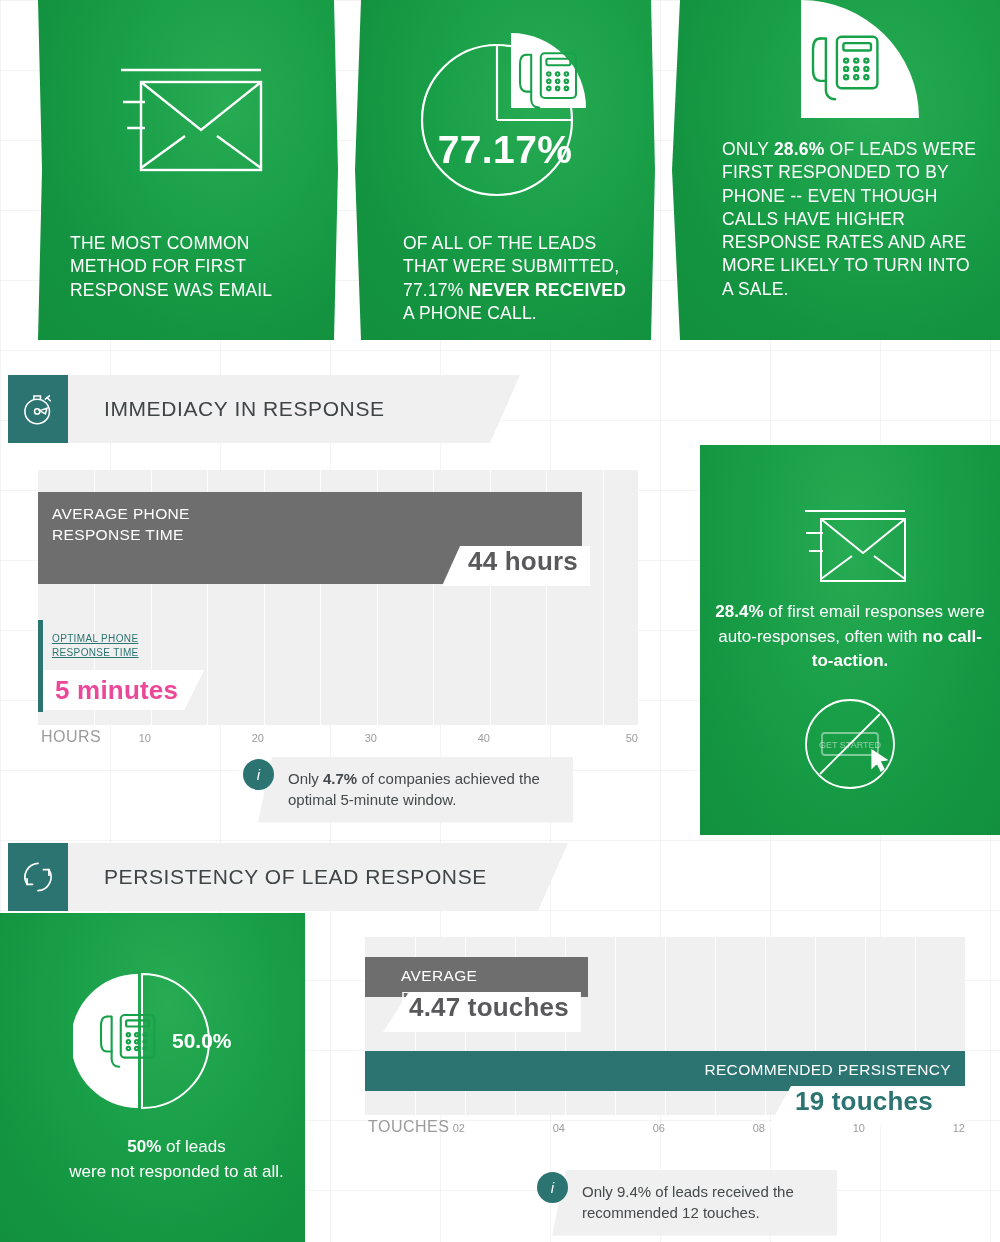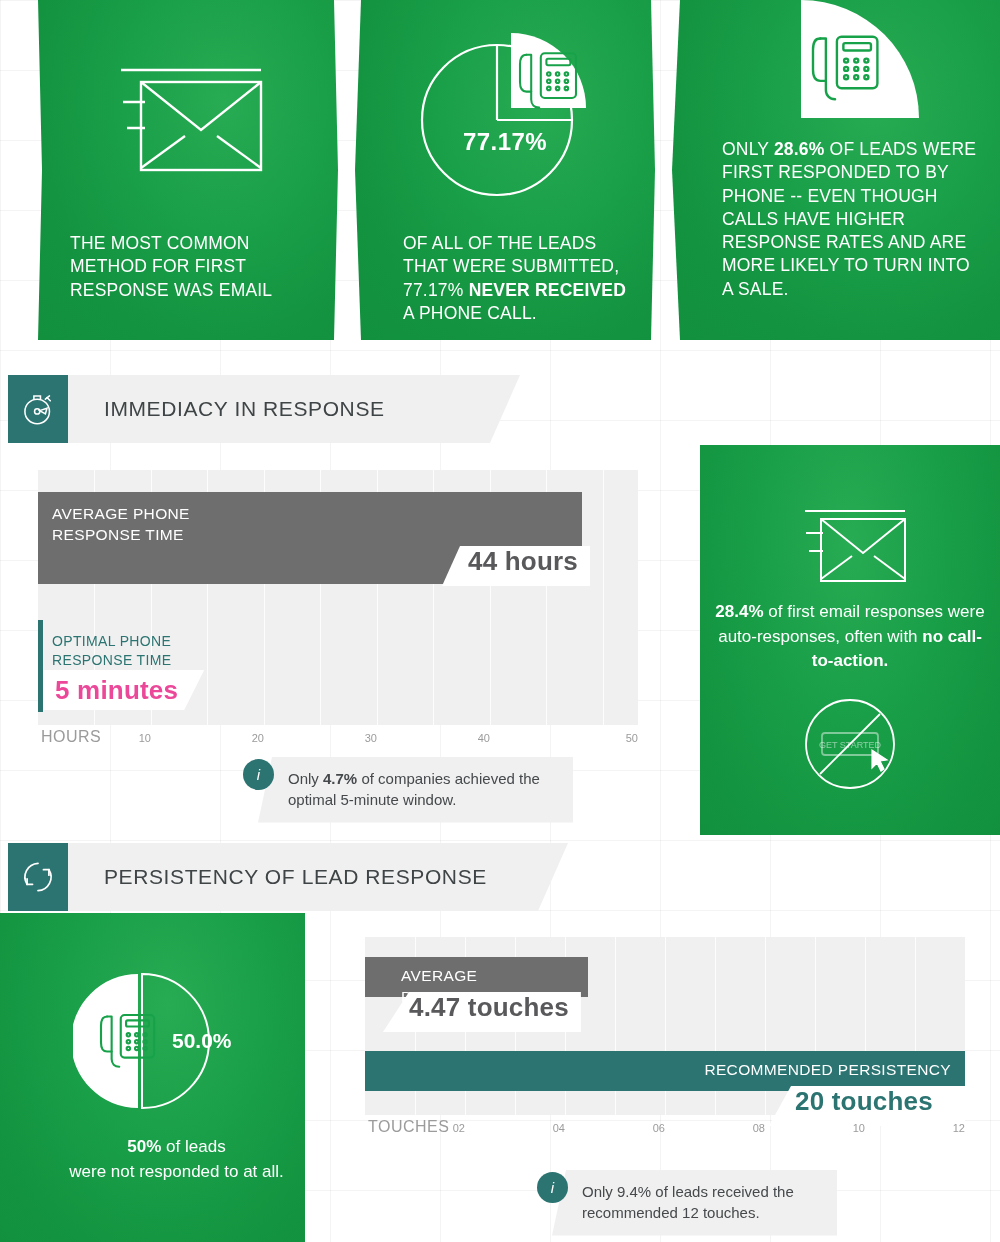--- a/index.html
+++ b/index.html
@@ -42,21 +42,21 @@
     font-weight: 400; color: #ffffff;
   }
   .gp-text b { font-weight: 700; }
   .gp1 .gp-text { top: 232px; }
   .gp2 .gp-text { left: 48px; top: 232px; }
   .gp3 .gp-text { left: 50px; top: 138px; right: 18px; }
 
   .pie-wrap { position: absolute; left: 0; right: 0; top: 22px; display: flex; justify-content: center; }
   .pie-label {
     position: absolute; left: 0; right: 0; top: 128px;
-    text-align: center; font-size: 24px; font-weight: 700; letter-spacing: .4px;
+    text-align: center; font-size: 39px; font-weight: 700; letter-spacing: .4px;
     color: #ffffff;
   }
   .gp3 .wedge { position: absolute; left: 0; right: 0; top: 0; display: flex; justify-content: center; }
 
   
   .sec-head { position: absolute; height: 68px; }
   .sec-icon {
     position: absolute; left: 8px; top: 0; width: 60px; height: 68px;
     background: #2b7471; display: flex; align-items: center; justify-content: center;
   }
@@ -100,22 +100,22 @@
     left: 0; top: 22px; width: 544px; height: 92px; background: #6e6e6e;
   }
   #bar-avg-phone .bar-label { color: #ffffff; }
   #tag-44h { left: 404px; top: 76px; color: #59595b;
     clip-path: polygon(18px 0, 100% 0, 100% 100%, 0 100%); }
   #bar-optimal {
     left: 0; top: 150px; width: 5px; height: 92px; background: #2b7471;
   }
   #label-optimal {
     position: absolute; left: 14px; top: 150px;
-    font-size: 14px; letter-spacing: .35px; line-height: 1.35;
-    color: #2b7471; padding-top: 12px; white-space: pre-line;
+    font-size: 10px; letter-spacing: .35px; line-height: 1.35;
+    color: #2b7471; padding-top: 12px; white-space: pre-line; text-decoration: underline;
   }
   #tag-5min { left: 5px; top: 200px; color: #ec4899;
     padding: 0 26px 0 12px;
     clip-path: polygon(0 0, 100% 0, calc(100% - 20px) 100%, 0 100%); }
   .axis { position: absolute; left: 0; top: 258px; width: 100%; height: 28px; }
   .axis-name { position: absolute; left: 3px; top: 0; font-size: 16px; color: #9b9b9b; letter-spacing: .5px; }
   .tick { position: absolute; top: 4px; font-size: 11px; color: #9b9b9b; transform: translateX(-100%); }
 
   
   #chart-persistency { left: 365px; top: 937px; width: 600px; height: 215px; }
@@ -414,21 +414,21 @@
     </div>
 
     <div class="bar" id="bar-avg-pers">
       <span class="bar-label">AVERAGE PERSISTENCY</span>
     </div>
     <div class="value-tag" id="tag-447">4.47 touches</div>
 
     <div class="bar" id="bar-rec-pers">
       <span class="bar-label">RECOMMENDED PERSISTENCY</span>
     </div>
-    <div class="value-tag" id="tag-12t">20 touches</div>
+    <div class="value-tag" id="tag-12t">19 touches</div>
 
     <div class="axis" style="top:181px">
       <span class="axis-name">TOUCHES</span>
       <span class="tick" style="left:100px">02</span>
       <span class="tick" style="left:200px">04</span>
       <span class="tick" style="left:300px">06</span>
       <span class="tick" style="left:400px">08</span>
       <span class="tick" style="left:500px">10</span>
       <span class="tick" style="left:600px">12</span>
     </div>

